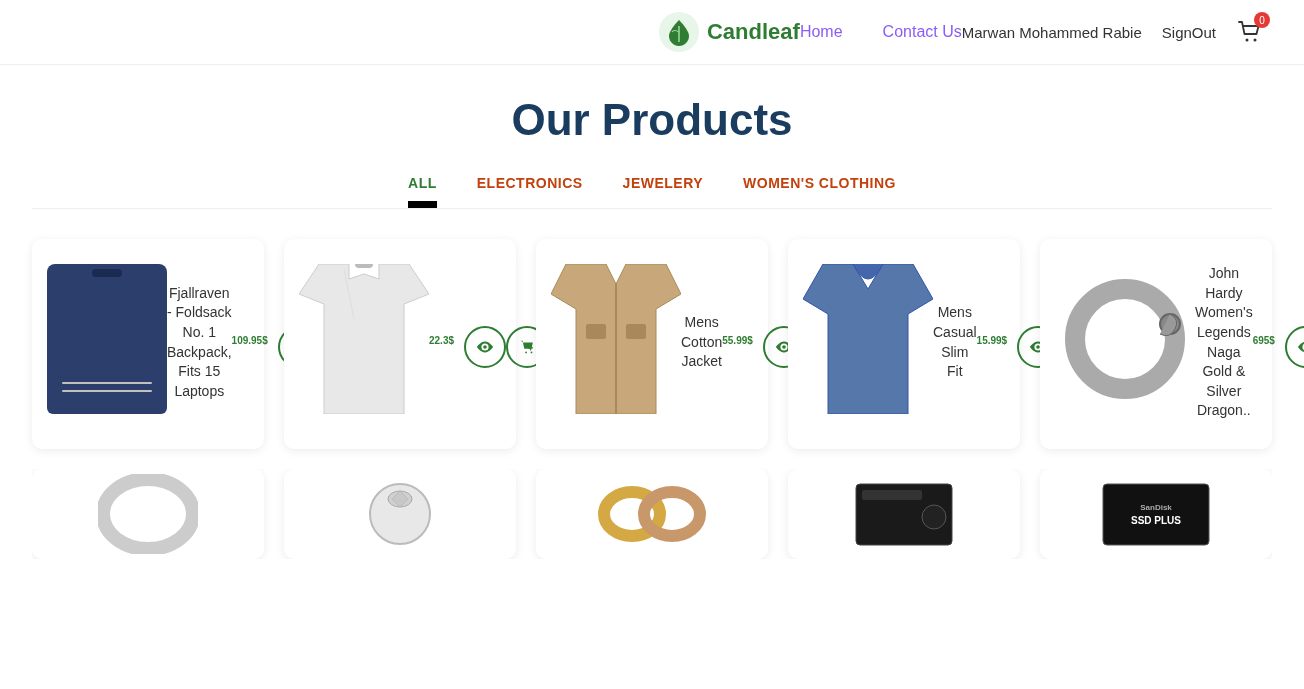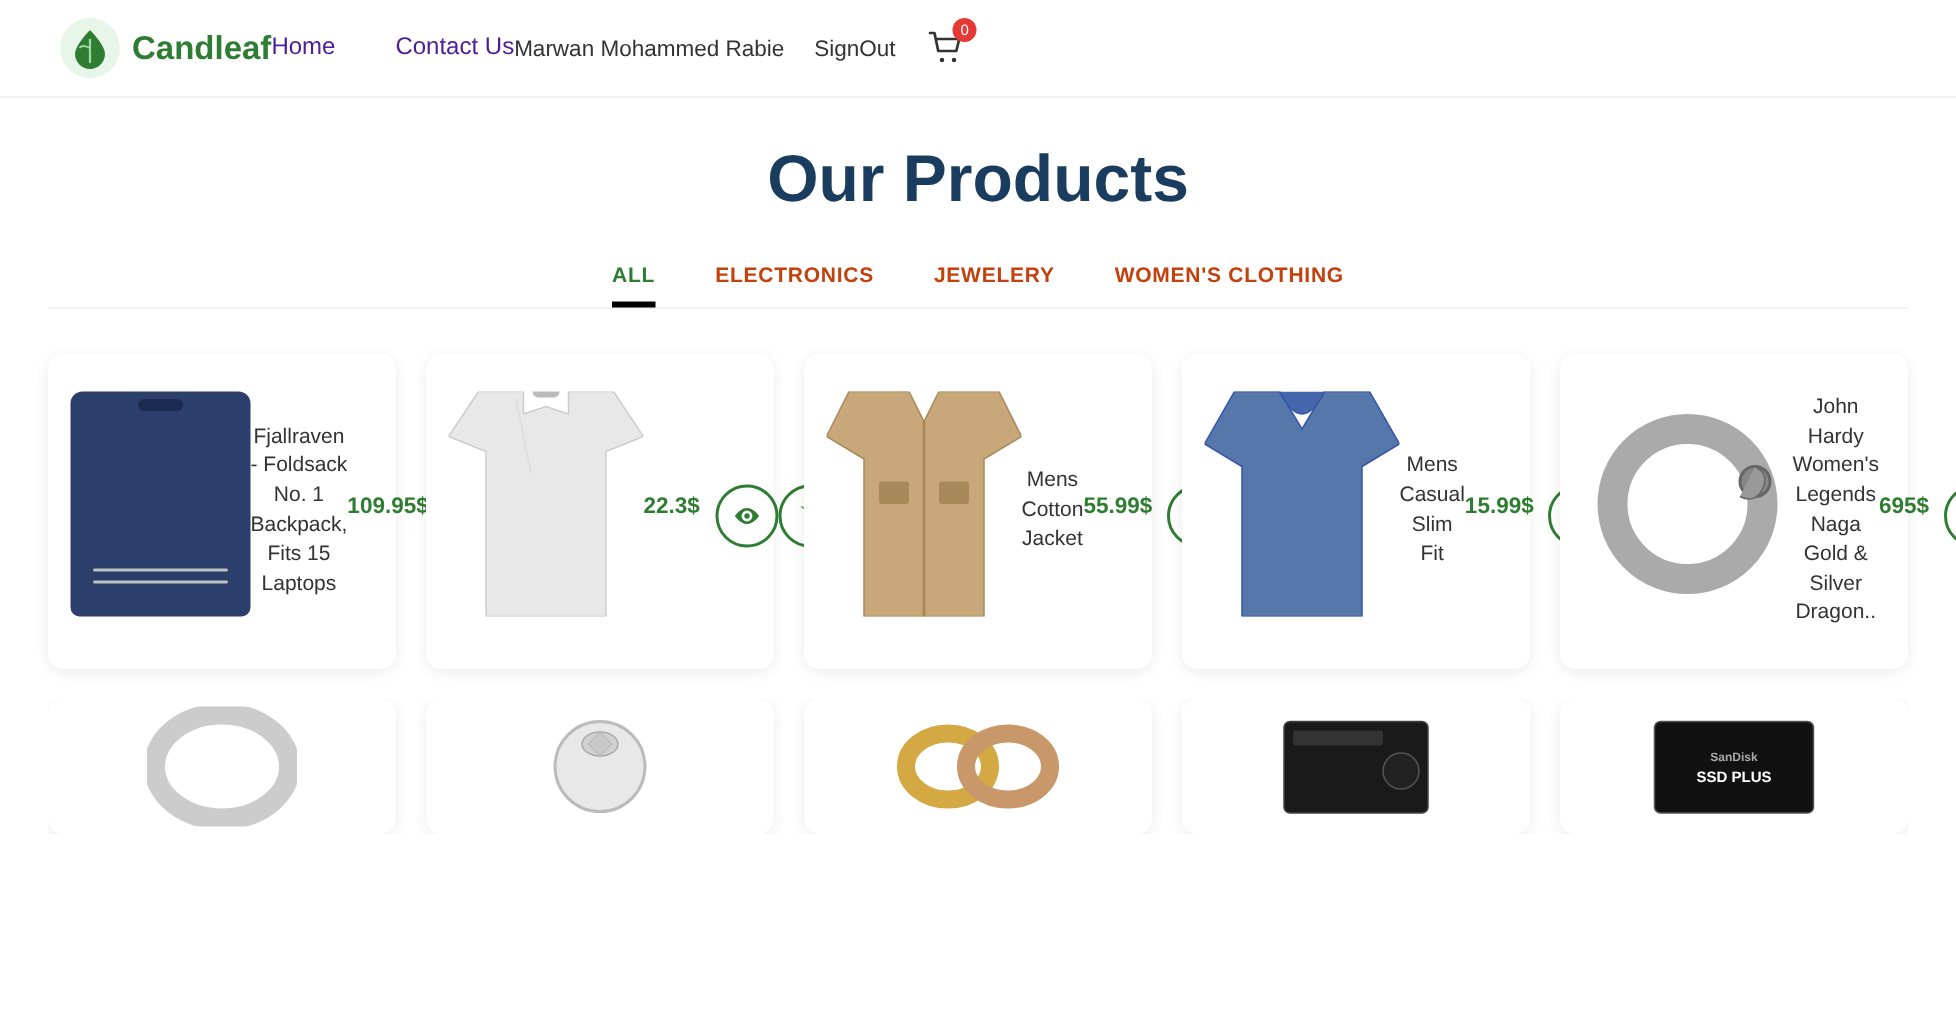--- a/index.html
+++ b/index.html
@@ -2,21 +2,21 @@
 <html><head>
   <meta charset="utf-8">
   <style>
     * { box-sizing: border-box; margin: 0; padding: 0; }
     body { font-family: Arial, sans-serif; background: #fff; color: #333; }
 
     
     .header {
       display: flex;
       align-items: center;
-      justify-content: flex-start;
+      justify-content: flex-end;
       padding: 12px 40px;
       border-bottom: 1px solid #eee;
       background: #fff;
     }
     .logo-area {
       display: flex;
       align-items: center;
       gap: 8px;
       cursor: pointer;
     }
@@ -29,21 +29,21 @@
       font-weight: bold;
       color: #2e7d32;
     }
     .nav-links {
       display: flex;
       gap: 40px;
       align-items: center;
     }
     .nav-link {
       text-decoration: none;
-      color: #4c1d95;
+      color: #8b5cf6;
       font-size: 16px;
       cursor: pointer;
     }
     .header-right {
       display: flex;
       align-items: center;
       gap: 20px;
     }
     .user-name {
       font-size: 15px;
@@ -104,21 +104,21 @@
       font-weight: 600;
       color: #c2410c;
       cursor: pointer;
       padding-bottom: 10px;
       border-bottom: 3px solid transparent;
       text-transform: uppercase;
       letter-spacing: 0.5px;
     }
     .tab.active {
       color: #2e7d32;
-      border-bottom: 4px solid #000000;
+      border-bottom: 7px solid #000000;
     }
 
     
     .products-grid {
       display: flex;
       gap: 20px;
       justify-content: flex-start;
       flex-wrap: nowrap;
       overflow-x: visible;
       margin-bottom: 20px;
@@ -180,21 +180,21 @@
       font-size: 14px;
       font-weight: 500;
       text-align: center;
       color: #333;
       margin-bottom: 8px;
       min-height: 40px;
       line-height: 1.4;
     }
 
     .product-price {
-      font-size: 15px;
+      font-size: 10px;
       font-weight: 600;
       color: #2e7d32;
       margin-bottom: 12px;
     }
 
     .product-actions {
       display: flex;
       justify-content: space-between;
       width: 100%;
       padding: 0 10px;

